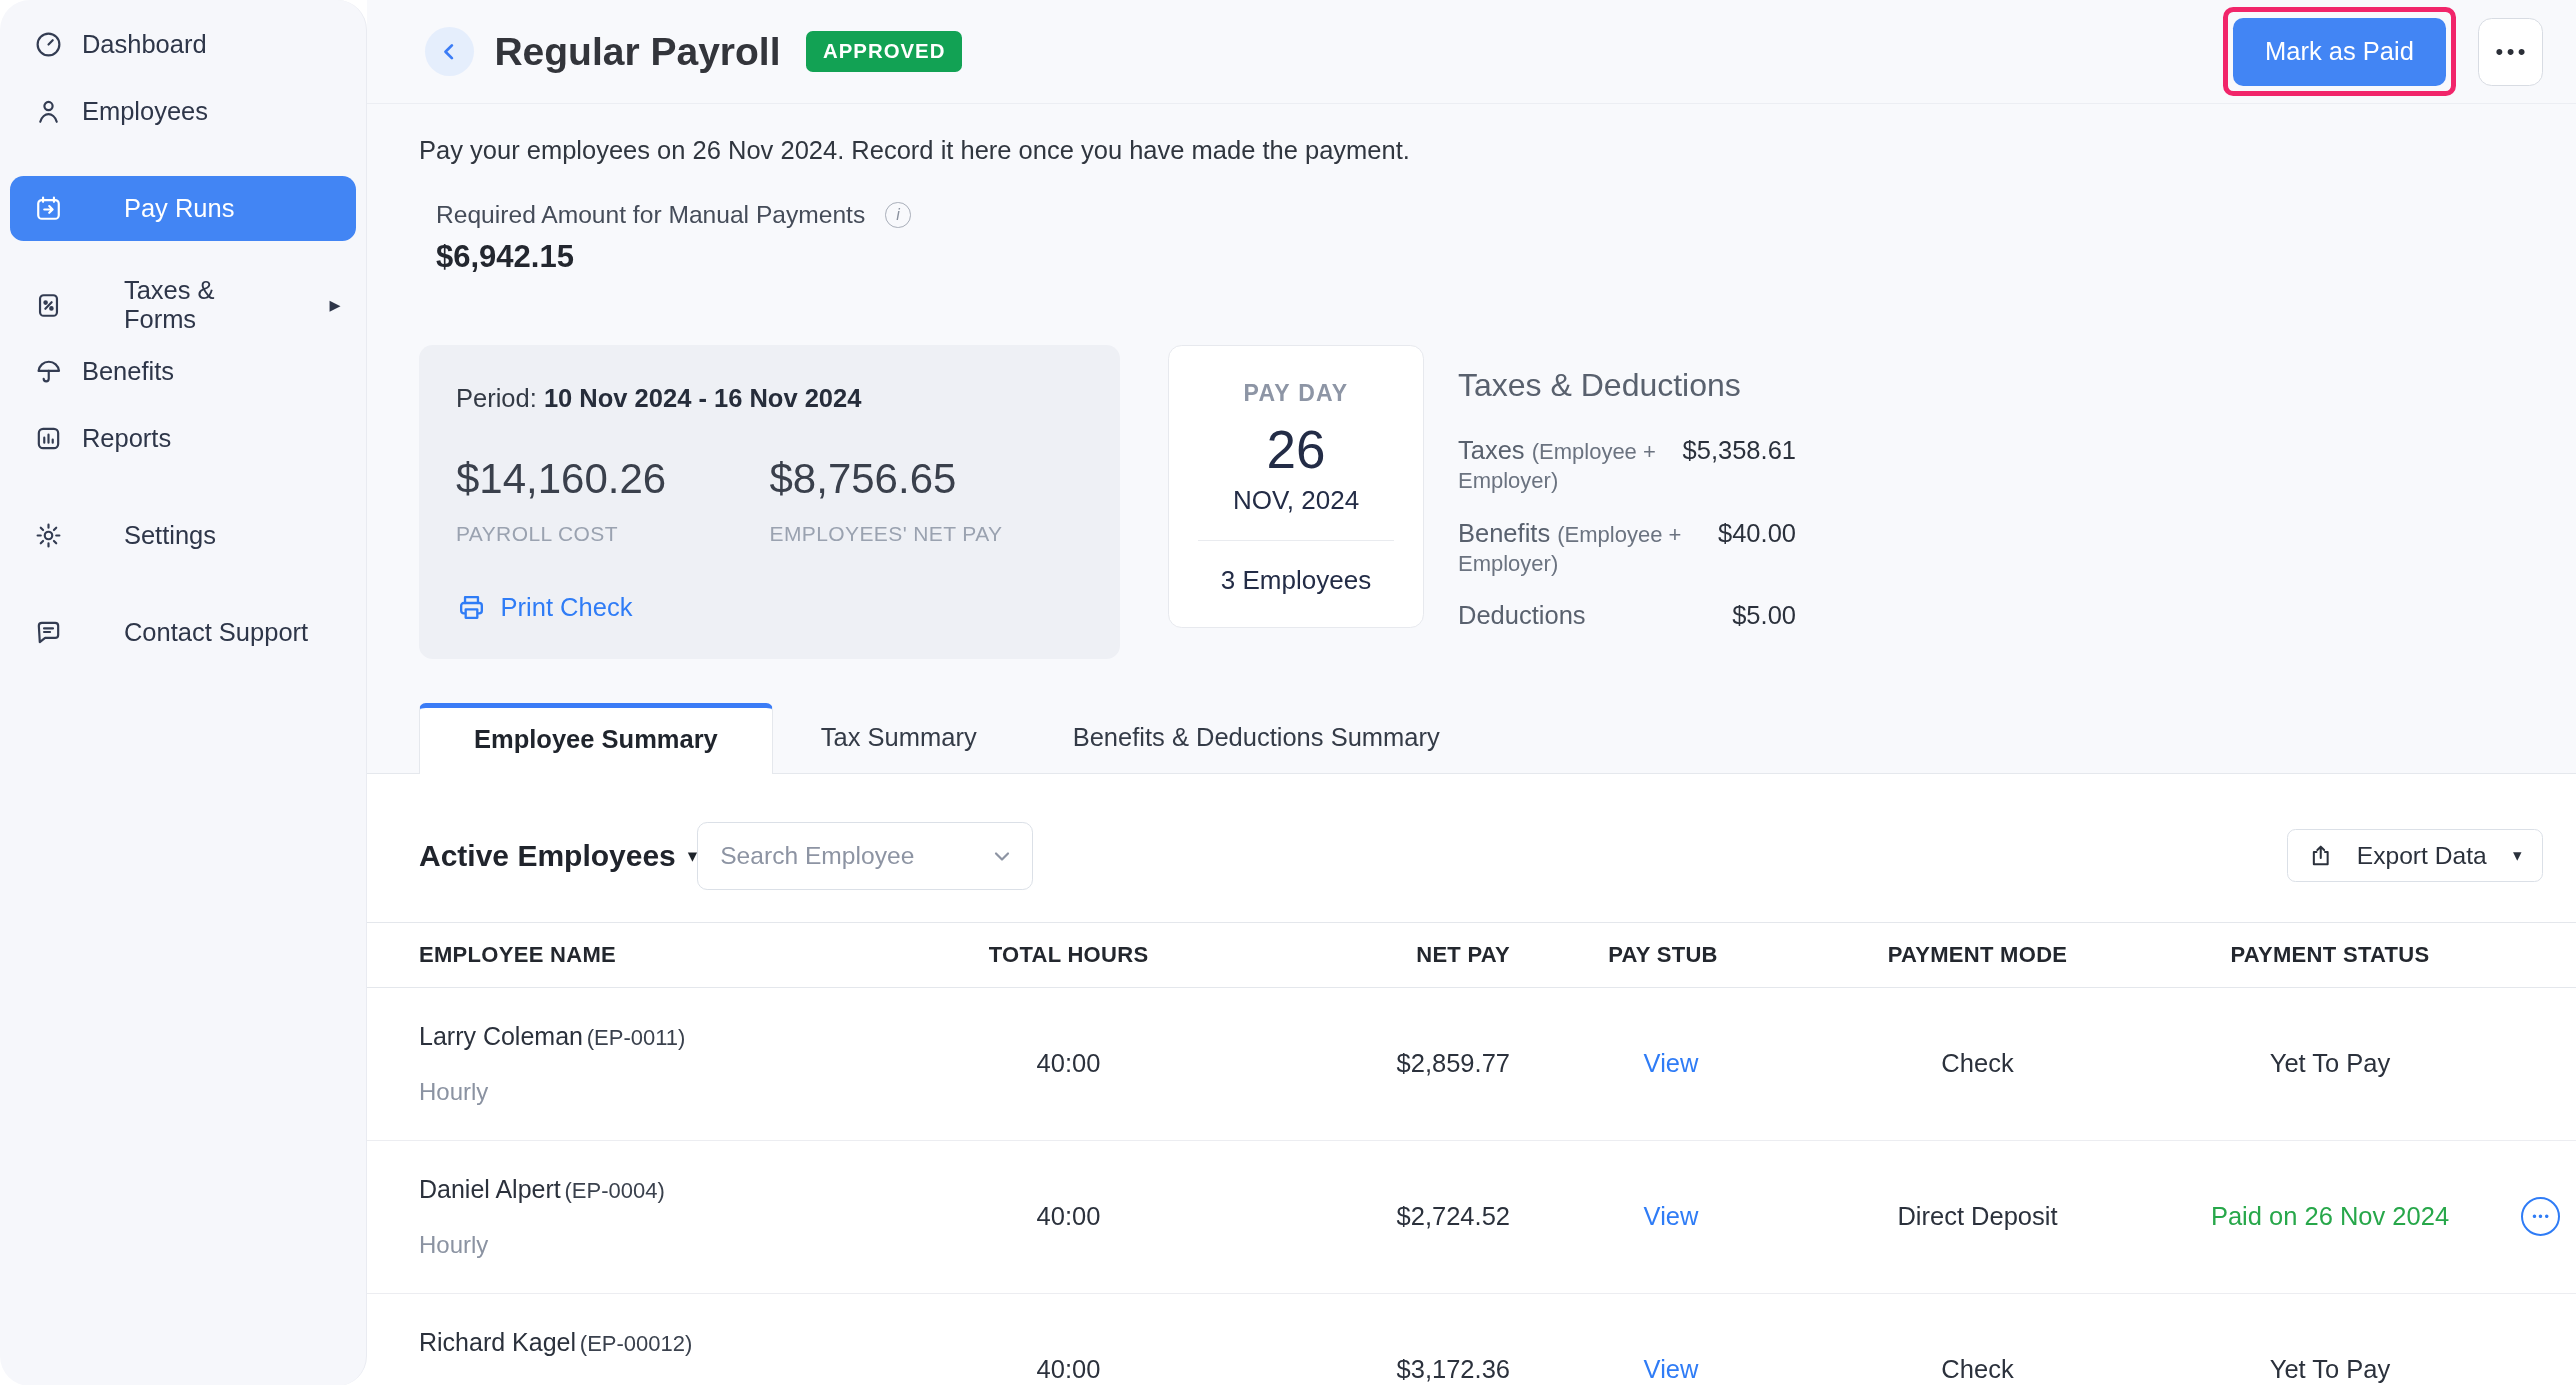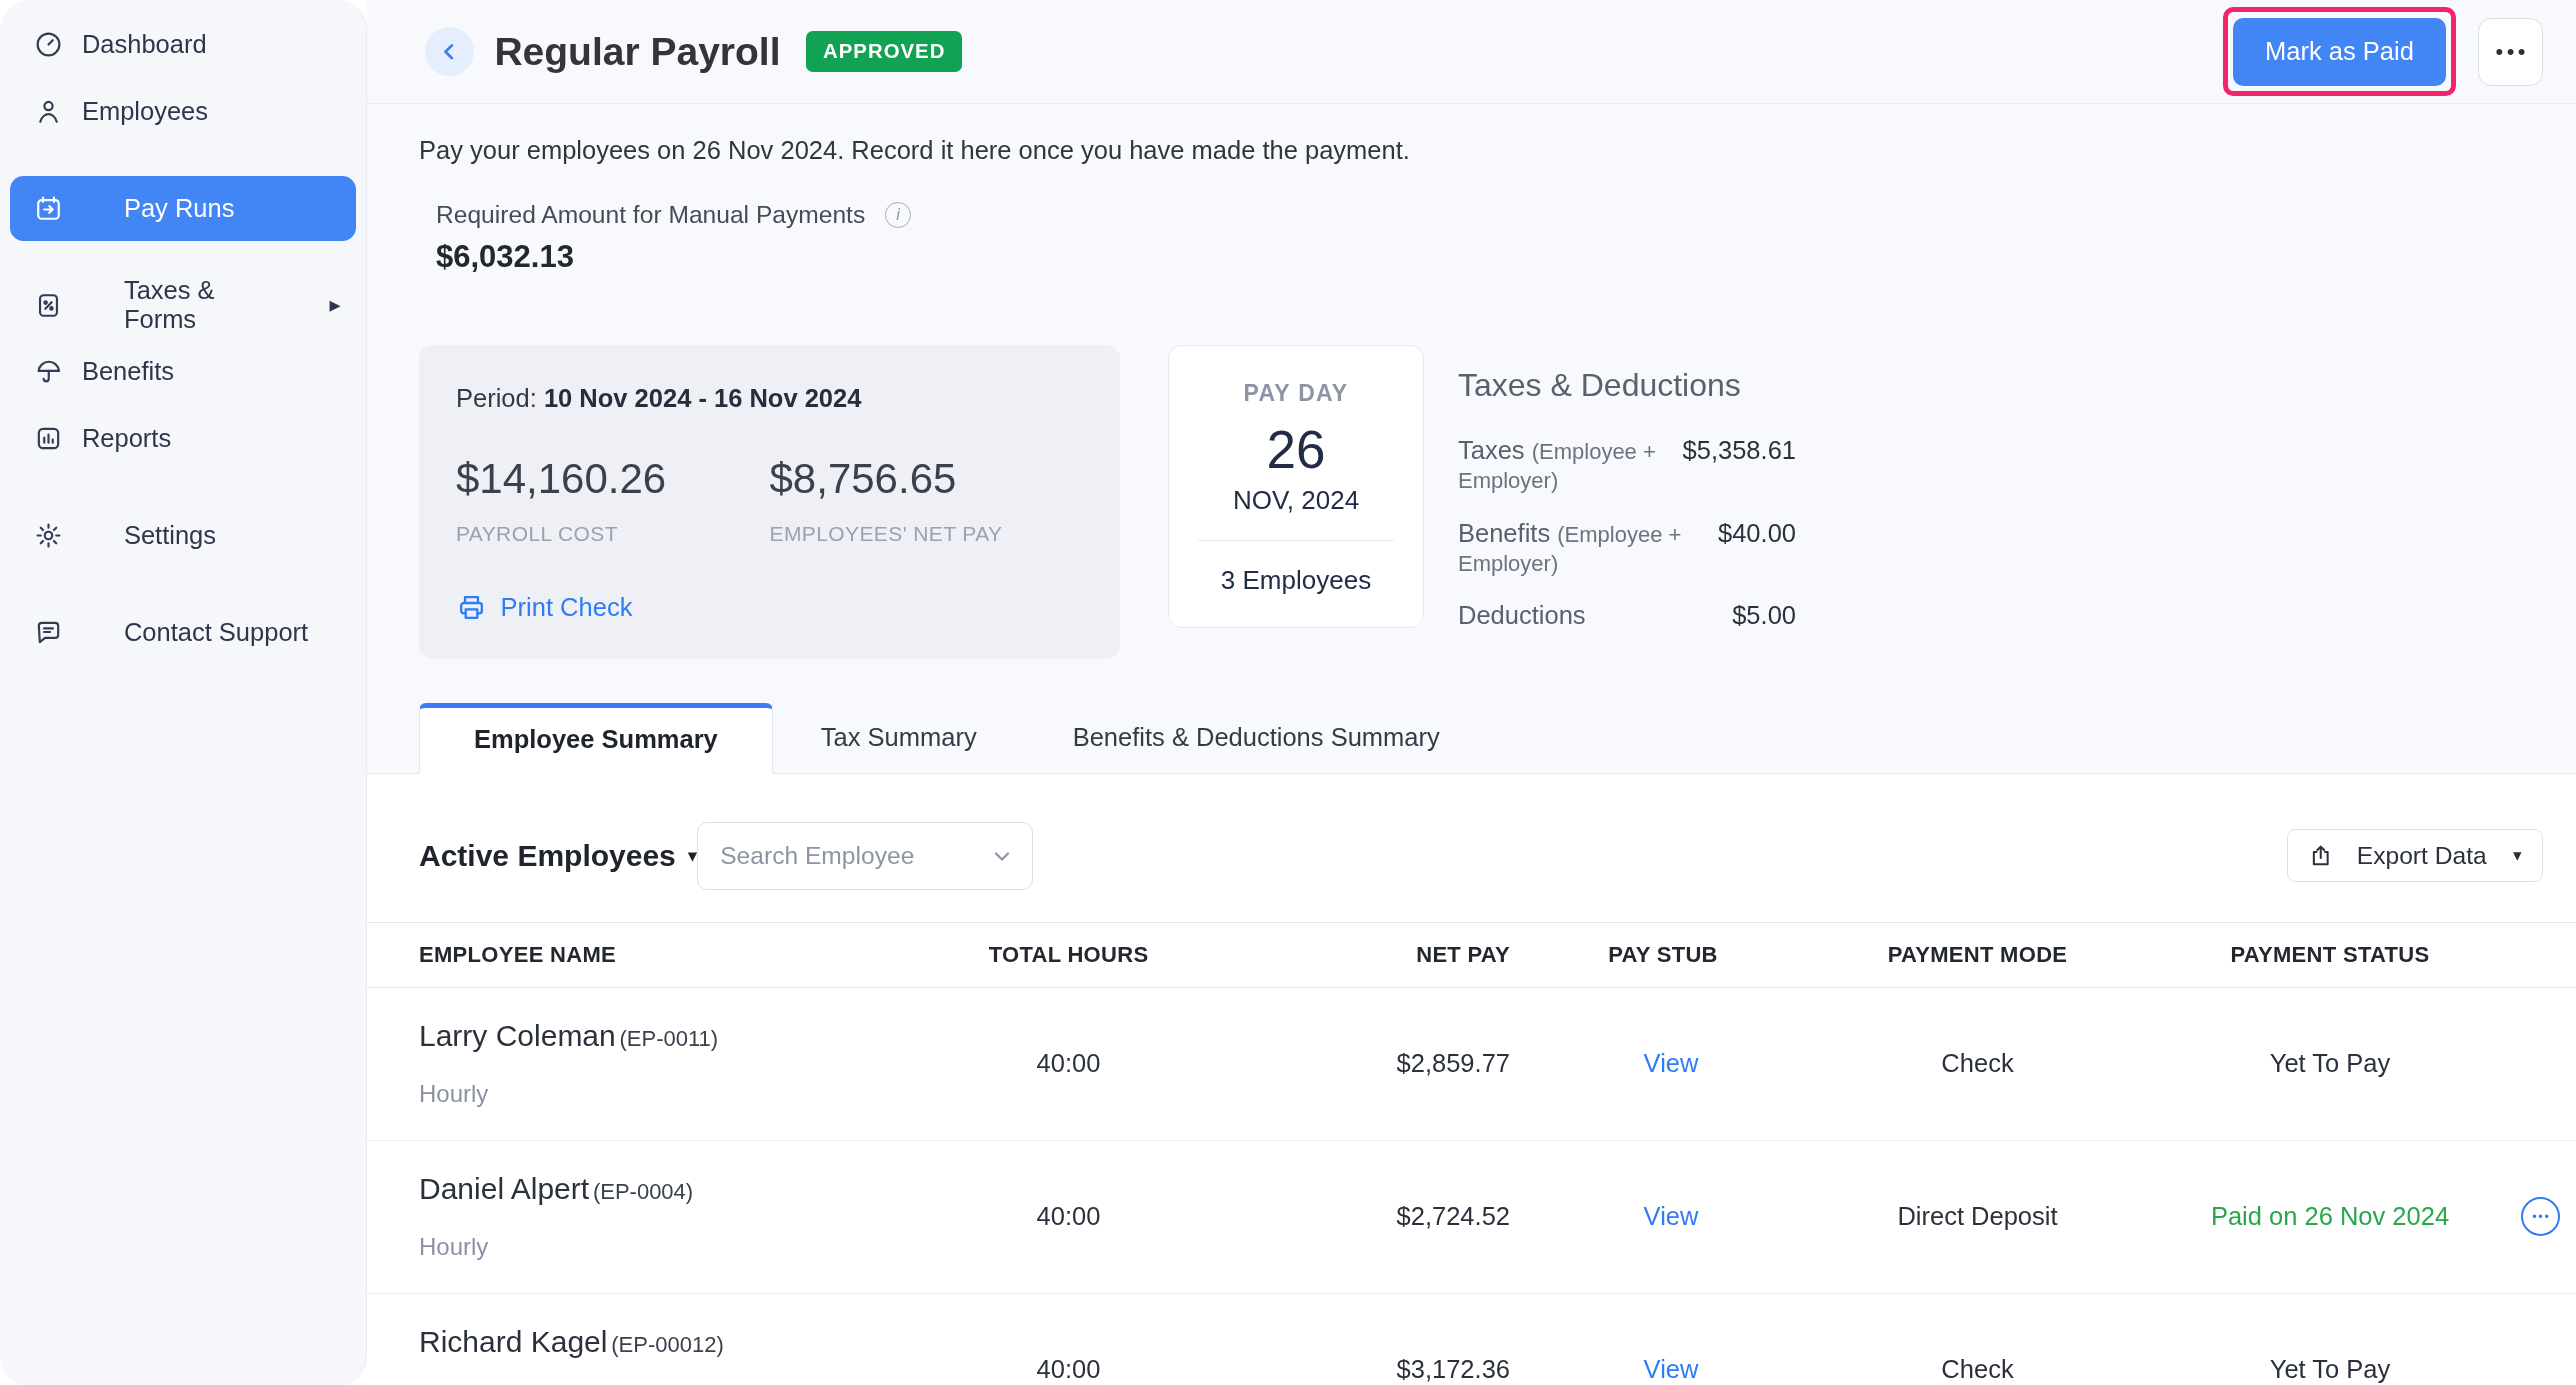--- a/index.html
+++ b/index.html
@@ -96,21 +96,21 @@
   .export-caret { font-size:17px; color:#2b313c; margin-left:3.4px; }
 
   .grid { display:grid; grid-template-columns:488px 323px 280px 306px 323px 382px 1fr;
     padding:0 34px 0 52px; align-items:center; }
   .thead { height:66px; border-top:1.7px solid #e4e7ec; border-bottom:1.7px solid #e4e7ec; }
   .th { font-size:22px; font-weight:700; letter-spacing:0.3px; color:#23272e; }
   .trow { height:153px; border-bottom:1.7px solid #ecedf1; }
   .c-hours,.c-stub,.c-mode,.c-status { text-align:center; }
   .c-net { text-align:right; }
   .c-action { text-align:right; }
-  .emp-name { font-size:30px; color:#2b313c; }
+  .emp-name { font-size:25px; color:#2b313c; }
   .emp-id { font-size:22px; color:#3a414d; }
   .emp-type { margin-top:27px; font-size:24px; color:#8b93a2; }
   .cell { font-size:25.5px; color:#2b313c; }
   .view-link { font-size:25.5px; color:#2f7cf6; cursor:pointer;margin-left:16px; }
   .status-paid { color:#27a74a; }
   .action-dots { display:inline-flex; width:39px; height:39px; border:2.5px solid #2f7cf6; border-radius:50%;
     color:#2f7cf6; font-size:12.7px; letter-spacing:1.7px; align-items:center; justify-content:center;
     cursor:pointer; padding-left:1.7px; }
 </style>
 </head>
@@ -214,21 +214,21 @@
     </div>
 
     <div class="upper">
       <p class="instruction">Pay your employees on 26 Nov 2024. Record it here once you have made the payment.</p>
 
       <div class="required">
         <div class="required-label-row">
           <span class="required-label">Required Amount for Manual Payments</span>
           <span class="info-icon">i</span>
         </div>
-        <div class="required-value">$6,032.13</div>
+        <div class="required-value">$6,942.15</div>
       </div>
 
       <div class="cards">
 
         <div class="period-card">
           <div class="period-line">
             <span>Period: </span><b>10 Nov 2024 - 16 Nov 2024</b>
           </div>
           <div class="amounts">
             <div class="amount-col">

